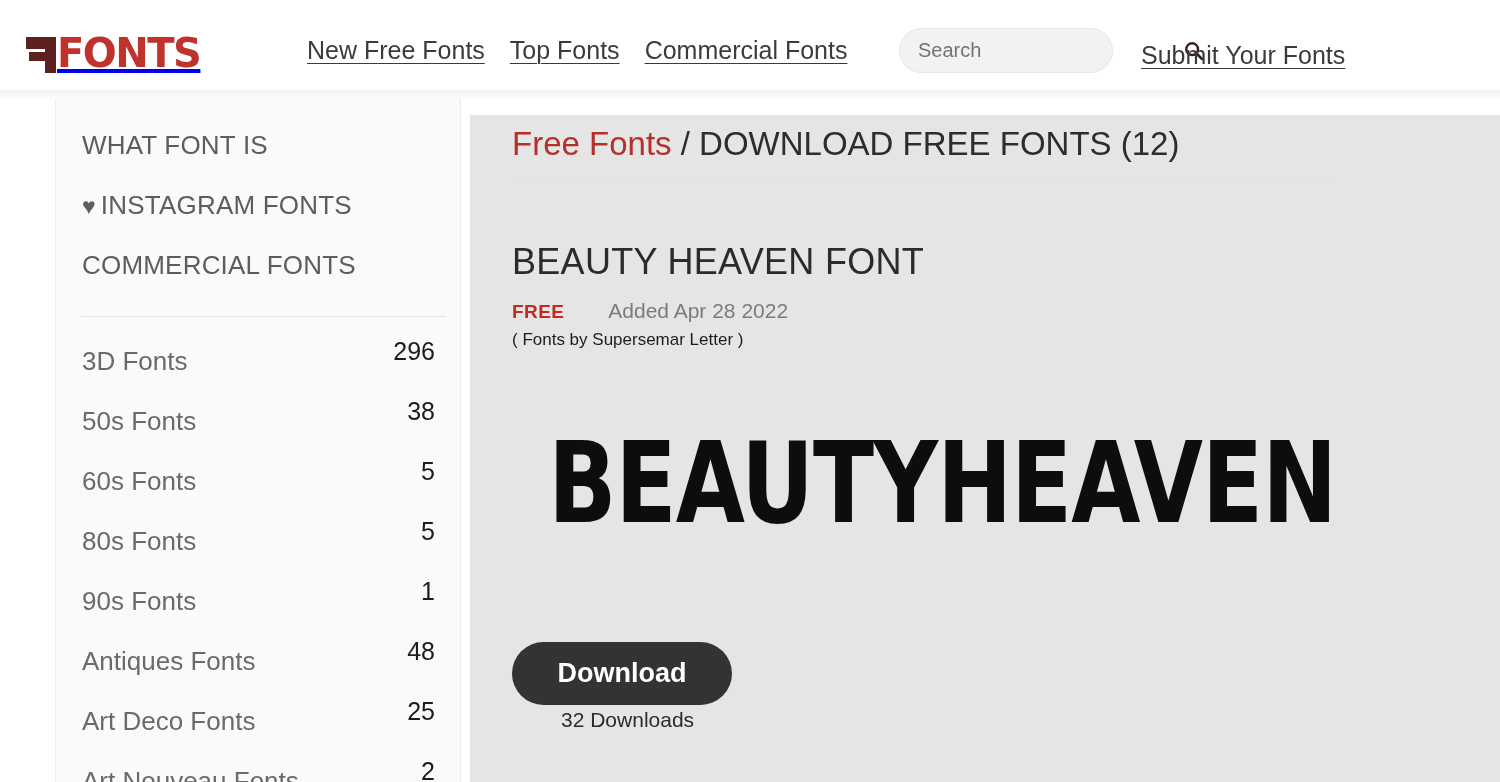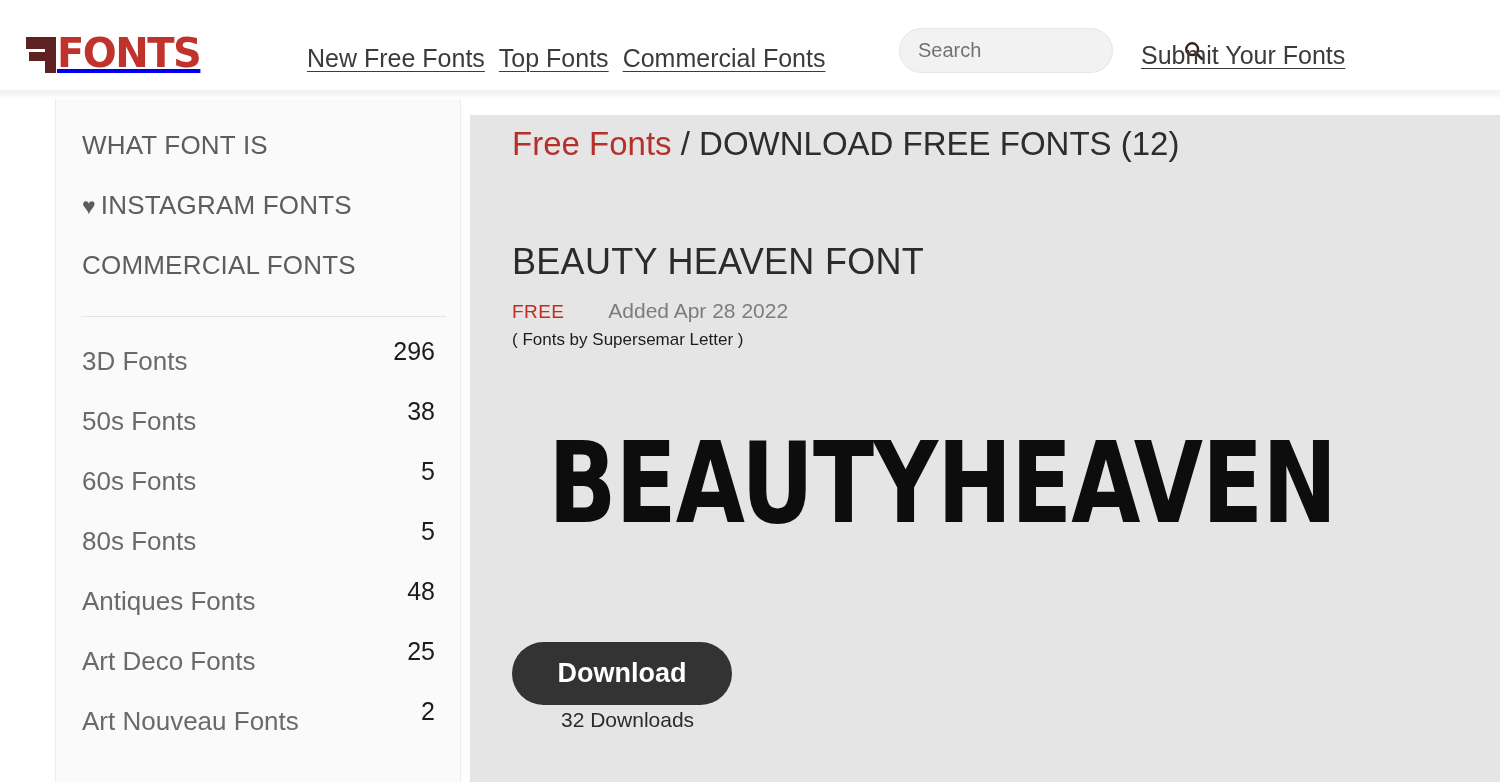--- a/index.html
+++ b/index.html
@@ -81,24 +81,24 @@
     font-family: "DejaVu Sans", sans-serif;
     font-size: 40px;
     font-weight: bold;
     letter-spacing: -1.5px;
     color: #c0332c;
   }
 
   .nav {
     position: absolute;
     left: 307px;
-    top: 44px;
+    top: 36px;
     display: flex;
     align-items: baseline;
-    gap: 14px;
+    gap: 25px;
   }
   .nav a {
     font-size: 25px;
     color: #3b3b3b;
     text-decoration: underline;
     text-underline-offset: 4px;
     text-decoration-thickness: 1px;
     white-space: nowrap;
   }
 
@@ -259,21 +259,21 @@
   .meta-row {
     position: absolute;
     left: 42px;
     top: 184px;
     display: flex;
     align-items: baseline;
     white-space: nowrap;
   }
   .meta-free {
     font-size: 19px;
-    font-weight: normal;
+    font-weight: bold;
     color: #c32a20;
     letter-spacing: 0.4px;
   }
   .meta-added {
     font-size: 21px;
     color: #7c7c7c;
     margin-left: 44px;
   }
   .meta-author {
     position: absolute;
@@ -391,20 +391,24 @@
       </a>
       <a class="cat-row" href="#">
         <span class="cat-label">60s Fonts</span>
         <span class="cat-count">5</span>
       </a>
       <a class="cat-row" href="#">
         <span class="cat-label">80s Fonts</span>
         <span class="cat-count">5</span>
       </a>
       <a class="cat-row" href="#">
+        <span class="cat-label">90s Fonts</span>
+        <span class="cat-count">1</span>
+      </a>
+      <a class="cat-row" href="#">
         <span class="cat-label">Antiques Fonts</span>
         <span class="cat-count">48</span>
       </a>
       <a class="cat-row" href="#">
         <span class="cat-label">Art Deco Fonts</span>
         <span class="cat-count">25</span>
       </a>
       <a class="cat-row" href="#">
         <span class="cat-label">Art Nouveau Fonts</span>
         <span class="cat-count">2</span>

